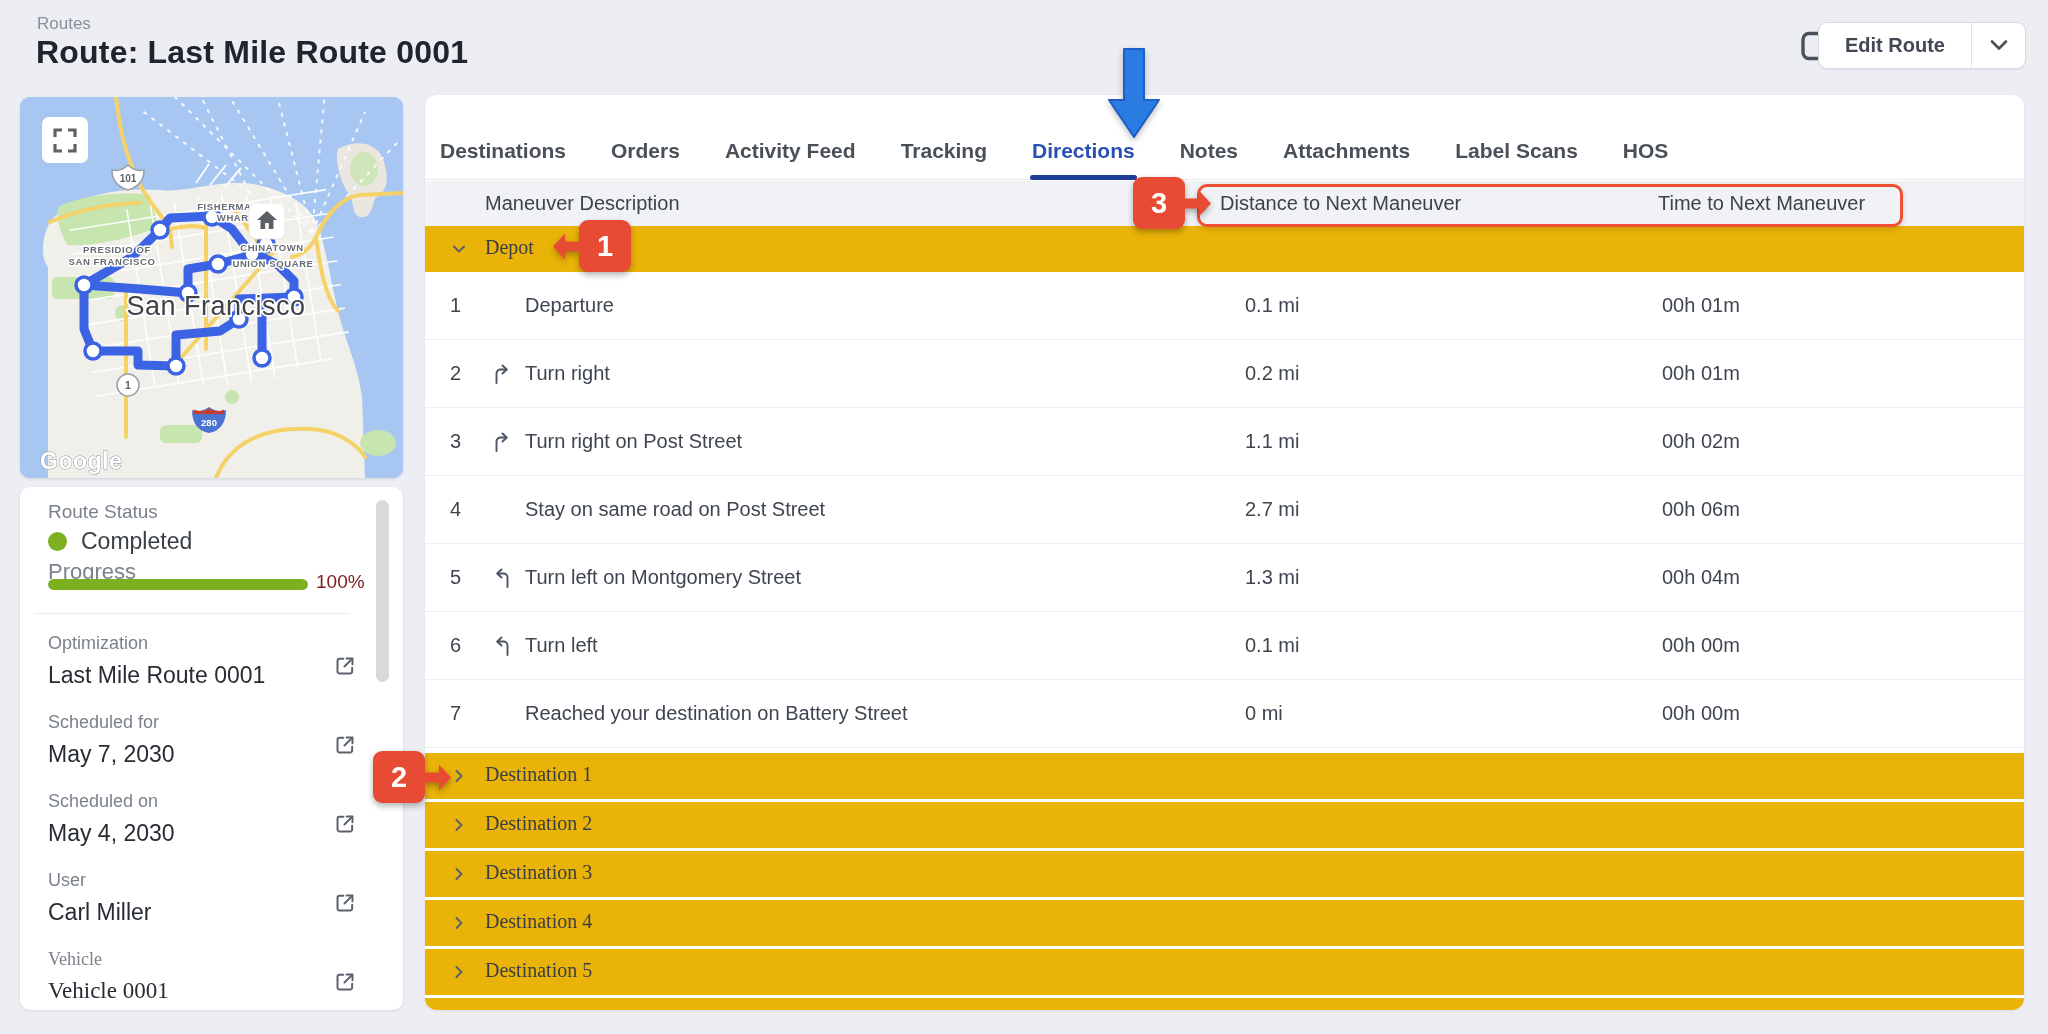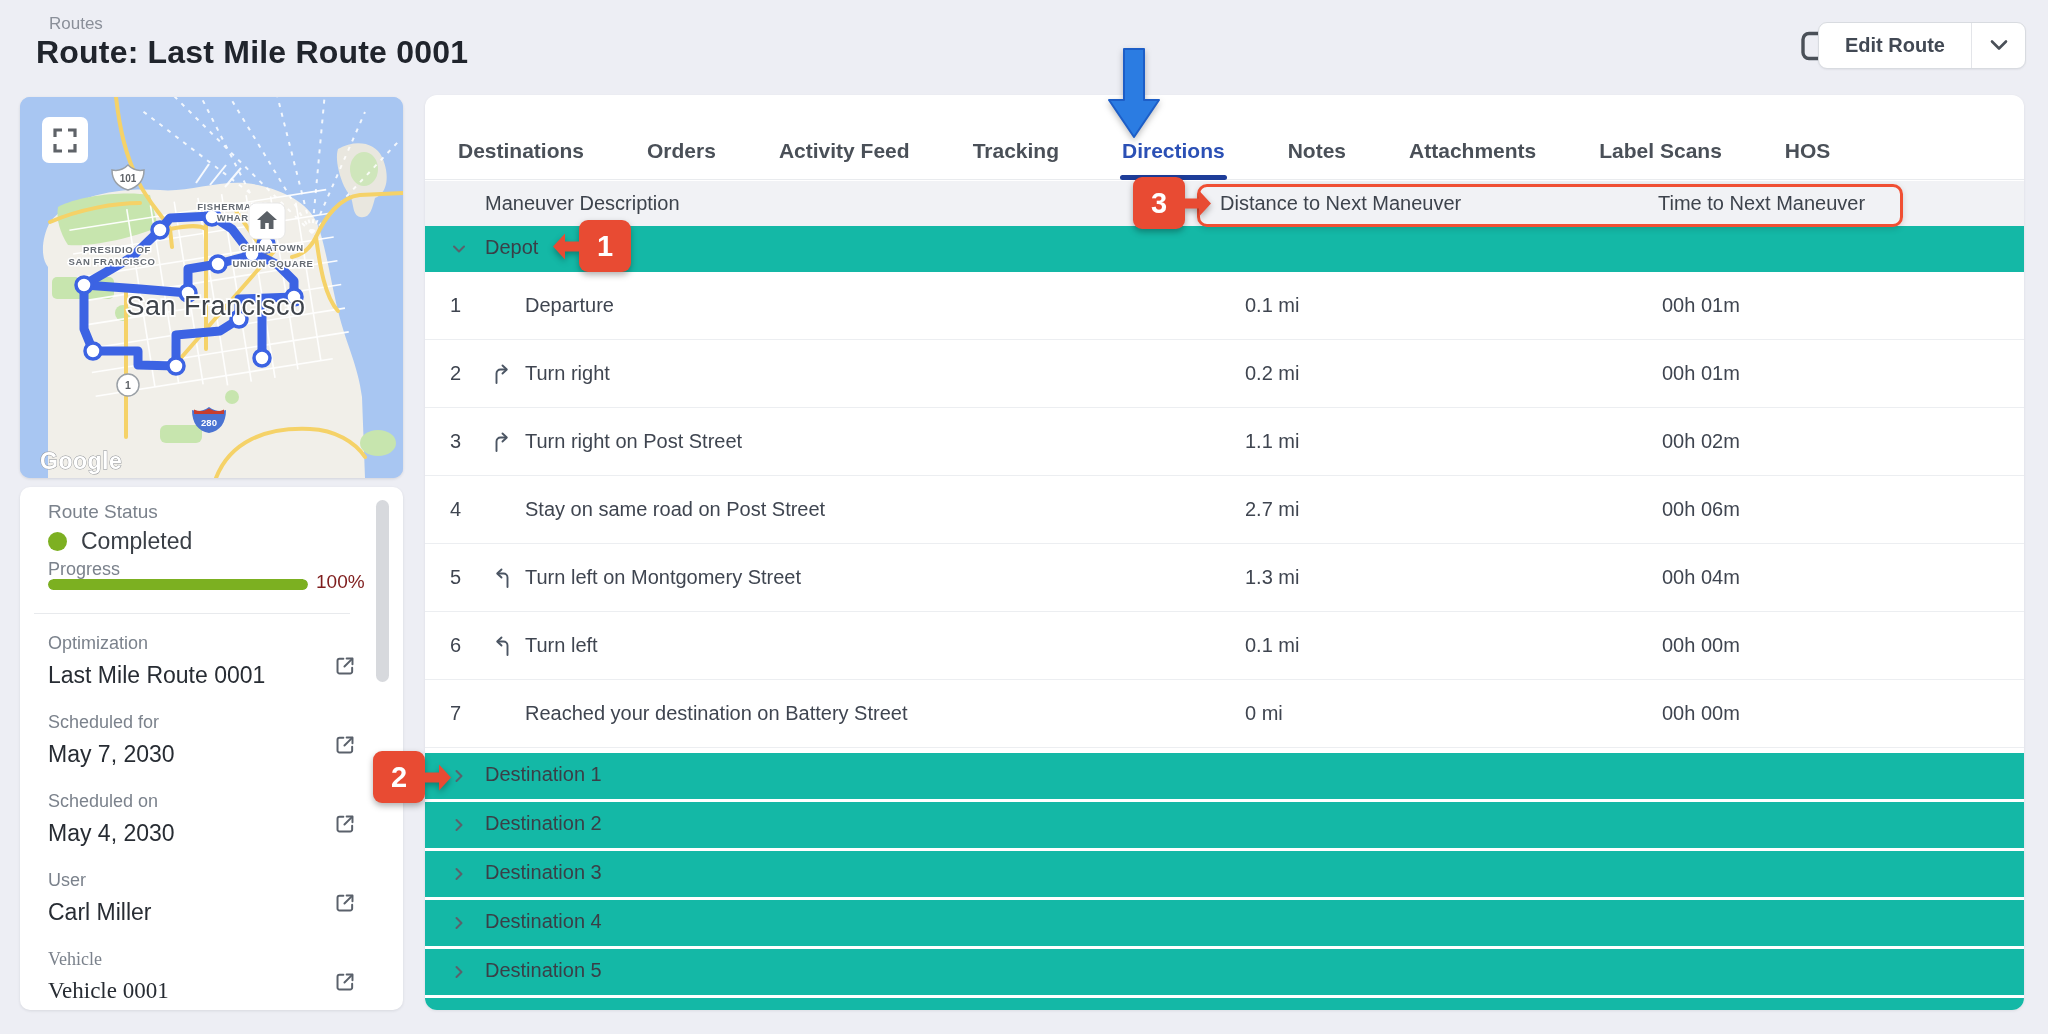--- a/index.html
+++ b/index.html
@@ -1,21 +1,21 @@
 <!DOCTYPE html>
 <html><head>
 <meta charset="utf-8">
 <style>
   * { margin:0; padding:0; box-sizing:border-box; }
   html,body { width:2048px; height:1034px; }
   body { font-family:"Liberation Sans", sans-serif; background:#edeef4; position:relative; overflow:hidden; }
   .abs { position:absolute; }
 
   
-  .breadcrumb { left:37px; top:14px; font-size:17px; color:#8a8f99;margin-left:12px; }
+  .breadcrumb { left:37px; top:14px; font-size:17px; color:#8a8f99; }
   .page-title { left:36px; top:34px; font-size:32px; font-weight:600; color:#20242c; letter-spacing:.2px; }
   .panel-toggle { left:1799px; top:29px; width:38px; height:38px; display:flex; align-items:center; justify-content:center; cursor:pointer; }
   .edit-group { top:22px; right:22px; height:47px; display:flex; background:#fff; border:1px solid #d8dbe0; border-radius:9px; box-shadow:0 1px 2px rgba(20,25,40,.06); overflow:hidden; }
   .edit-main { padding:0 26px; display:flex; align-items:center; font-size:20px; font-weight:600; color:#424954; cursor:pointer; }
   .edit-caret { width:54px; display:flex; align-items:center; justify-content:center; border-left:1px solid #e3e5e9; cursor:pointer; }
 
   
   .map-card { left:20px; top:97px; width:383px; height:381px; border-radius:10px; overflow:hidden; box-shadow:0 1px 3px rgba(20,25,40,.12); background:#a8c6f2; }
   .map-card svg { display:block; }
 
@@ -31,27 +31,27 @@
   .info-divider { left:14px; top:126px; width:316px; height:1px; background:#e8eaed; }
   .field { position:absolute; left:28px; width:330px; height:72px; }
   .field-label { font-size:18px; color:#7b828c; }
   .field-value { font-size:23px; color:#272c33; margin-top:8px; white-space:nowrap; }
   .field .ext { position:absolute; right:22px; top:22px; cursor:pointer; }
   .sb-thumb { right:14px; top:13px; width:13px; height:182px; border-radius:7px; background:#d7d9dd; }
 
   
   .main-card { left:425px; top:95px; width:1599px; height:915px; background:#fff; border-radius:12px; box-shadow:0 1px 3px rgba(20,25,40,.08); overflow:hidden; }
   .tabs-row { position:absolute; left:0; top:0; width:100%; height:85px; display:flex; align-items:flex-end; gap:45px; padding:0 15px 16px 15px; border-bottom:1px solid #e9ebee; }
-  .tab { position:relative; font-size:21px; font-weight:600; color:#4a5058; cursor:pointer; white-space:nowrap;margin-left:18px; }
+  .tab { position:relative; font-size:21px; font-weight:600; color:#4a5058; cursor:pointer; white-space:nowrap; }
   .tab.active { color:#2b50b5; }
   .tab.active::after { content:""; position:absolute; left:-2px; right:-2px; bottom:-17px; height:5px; border-radius:3px; background:#1e3d99; }
   .thead { position:absolute; left:0; top:86px; width:100%; height:45px; background:#f1f2f5; }
   .thead span { position:absolute; top:11px; font-size:20px; color:#3d434c; }
   .th-maneuver { left:60px;text-align:center; } .th-dist { left:795px; } .th-time { left:1233px; }
-  .group-row { position:relative; width:100%; height:46px; background:#14b8a6; }
+  .group-row { position:relative; width:100%; height:46px; background:#eab308;font-family:Liberation Serif, serif; }
   .group-row .chev { position:absolute; left:25px; top:14px; }
   .group-row .g-label { position:absolute; left:60px; top:10px; font-size:20px; color:#3a3f47; }
   .depot-row { position:absolute; left:0; top:131px; }
   .m-rows { position:absolute; left:0; top:177px; width:100%; }
   .m-row { position:relative; width:100%; height:68px; border-bottom:1px solid #eceef1; background:#fff; }
   .m-row span { position:absolute; top:22px; font-size:20px; color:#3f4550; }
   .m-num { left:25px; }
   .m-icon { left:66px; top:24px !important; width:22px; height:22px; }
   .m-text { left:100px; }
   .m-dist { left:820px; }
@@ -229,21 +229,21 @@
     <text x="20" y="372" font-size="23" font-weight="bold" fill="#ffffff" stroke="#8e9196" stroke-width="0.9" paint-order="stroke" letter-spacing="0.5">Google</text>
   </svg>
 </div>
 
 <div class="abs info-card">
   <div class="abs sec-label" style="left:28px; top:14px;">Route Status</div>
   <div class="abs status-line" style="left:28px; top:41px;">
     <span class="status-dot"></span>
     <span class="status-text">Completed</span>
   </div>
-  <div class="abs sec-label" style="left:28px; top:72px; font-size:18px;">Progress</div>
+  <div class="abs sec-label" style="left:28px; top:72px; font-size:22px;">Progress</div>
   <div class="abs progress-track">
     <div class="progress-fill" style="width: 100%;"></div>
   </div>
   <div class="abs progress-pct">100%</div>
   <div class="abs info-divider"></div>
   <div id="fields">
       <div class="field" style="top: 146px;">
     <div class="field-label">Optimization</div>
     <div class="field-value">Last Mile Route 0001</div>
     <span class="ext">

